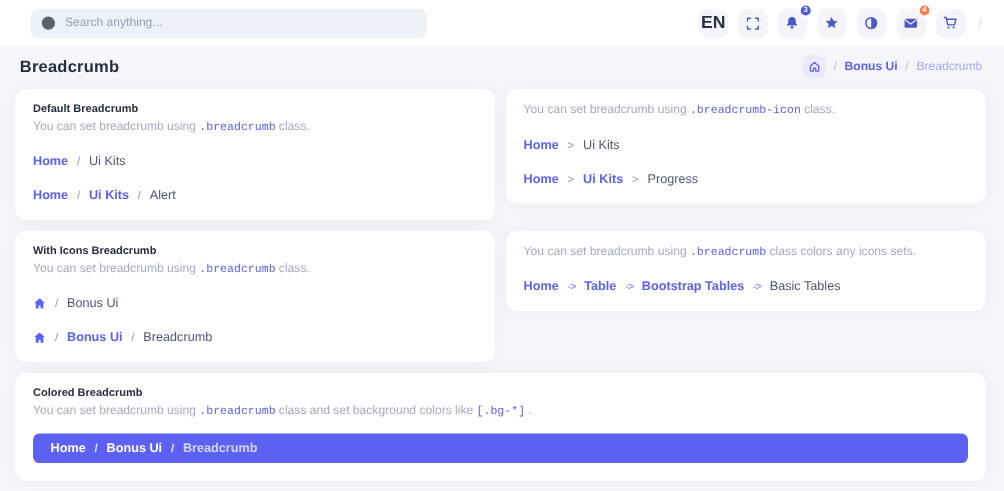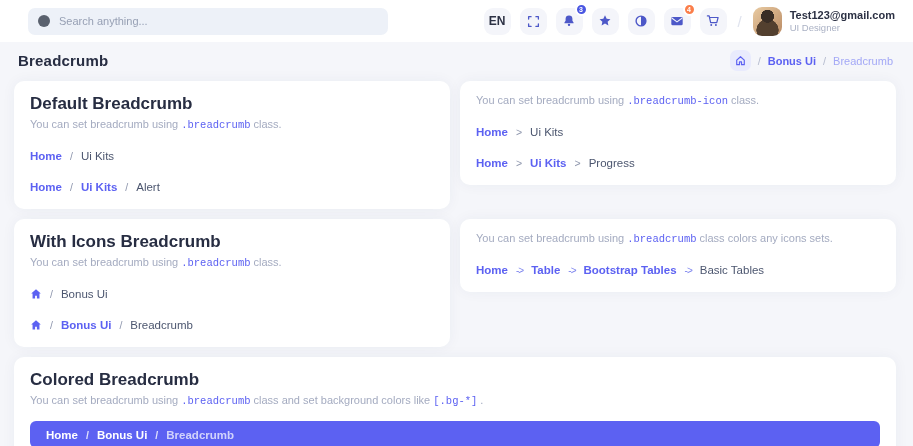--- a/index.html
+++ b/index.html
@@ -26,21 +26,21 @@
     border:none; background:transparent; outline:none; width:100%;
     font-family:"Liberation Sans", sans-serif; font-size:11px; color:#5a6478;
   }
   .search input::placeholder { color:#97a0b4; }
   .hdr-right { display:flex; align-items:center; gap:9px; }
   .pill {
     width:27px; height:27px; border-radius:9px; background:#f4f5fa; border:none;
     display:flex; align-items:center; justify-content:center;
     position:relative; cursor:pointer; color:#4d58c8; flex:0 0 auto;
   }
-  .pill.lang { font-size:12px; font-weight:bold; color:#2c3144; font-family:"Liberation Sans",sans-serif; }
+  .pill.lang { font-size:16px; font-weight:bold; color:#2c3144; font-family:"Liberation Sans",sans-serif; }
   .badge {
     position:absolute; top:-5px; right:-5px; min-width:13px; height:13px;
     border-radius:50%; border:2px solid #fff;
     font-size:7px; font-weight:bold; color:#fff;
     display:flex; align-items:center; justify-content:center; padding:0 1px;
   }
   .badge.blue { background:#4a56e2; }
   .badge.orange { background:#fb7e4a; }
   .slash-div { color:#dfe3ee; font-size:15px; margin:0 2px; }
   .user { display:flex; align-items:center; gap:8px; cursor:pointer; }
@@ -67,21 +67,21 @@
   .crumb-sep { color:#b6bccf; }
   .crumb-section { color:#5c61f2; font-weight:bold; cursor:pointer; }
   .crumb-current { color:#a3a8f6; }
   
   .content { margin:2px 17px 0 14px; }
   .grid { display:grid; grid-template-columns:1fr 1fr; gap:10px; align-items:start; }
   .card {
     background:#fff; border-radius:10px; padding:13px 16px 16px;
     box-shadow:0 0 14px rgba(45,55,90,.05);
   }
-  .card-title { font-size:17px; font-weight:bold; color:#272d42; margin-bottom:4px; }
+  .card-title { font-size:10px; font-weight:bold; color:#272d42; margin-bottom:4px; }
   .card-desc { font-size:11px; color:#a4abc0; }
   .code { font-family:"Liberation Mono", monospace; font-size:10.5px; color:#5c61f2; margin:0 3px; }
   .bc-row { display:flex; align-items:center; gap:8px; font-size:11.5px; margin-top:19px; }
   .bc-link { color:#5c61f2; font-weight:bold; cursor:pointer; }
   .bc-muted { color:#4c566f; }
   .bc-sep { color:#8e96ad; font-size:10.5px; }
   .bc-sep.arrow { color:#7d84ee; font-size:10px; letter-spacing:-1px; }
   .home-glyph { display:flex; align-items:center; }
   
   .card.colored { margin-top:10px; }
@@ -151,27 +151,20 @@
     <button class="pill">
       <span>
         <svg width="14" height="14" viewBox="0 0 16 16" fill="none" stroke="#4d58c8" stroke-width="1.4" stroke-linecap="round" stroke-linejoin="round">
           <path d="M1.6 2.2h2l1.7 7.6h7l1.5-5.8H4.1"></path>
           <circle cx="6" cy="12.6" r="1.1" fill="#4d58c8" stroke="none"></circle>
           <circle cx="11.3" cy="12.6" r="1.1" fill="#4d58c8" stroke="none"></circle>
         </svg>
       </span>
     </button>
     <span class="slash-div">/</span>
-    <div class="user">
-      <div class="avatar"></div>
-      <div>
-        <div class="u-email">Test123@gmail.com</div>
-        <div class="u-role">UI Designer</div>
-      </div>
-    </div>
   </div>
 </div>
 
 <div class="title-row">
   <div class="page-title">Breadcrumb</div>
   <div class="crumb">
     <span class="crumb-chip">
       <span>
         <svg width="11" height="11" viewBox="0 0 16 16" fill="none" stroke="#5c61f2" stroke-width="1.7" stroke-linejoin="round">
           <path d="M2.5 7.5 8 2.5l5.5 5V14h-4v-4h-3v4h-4z"></path>

